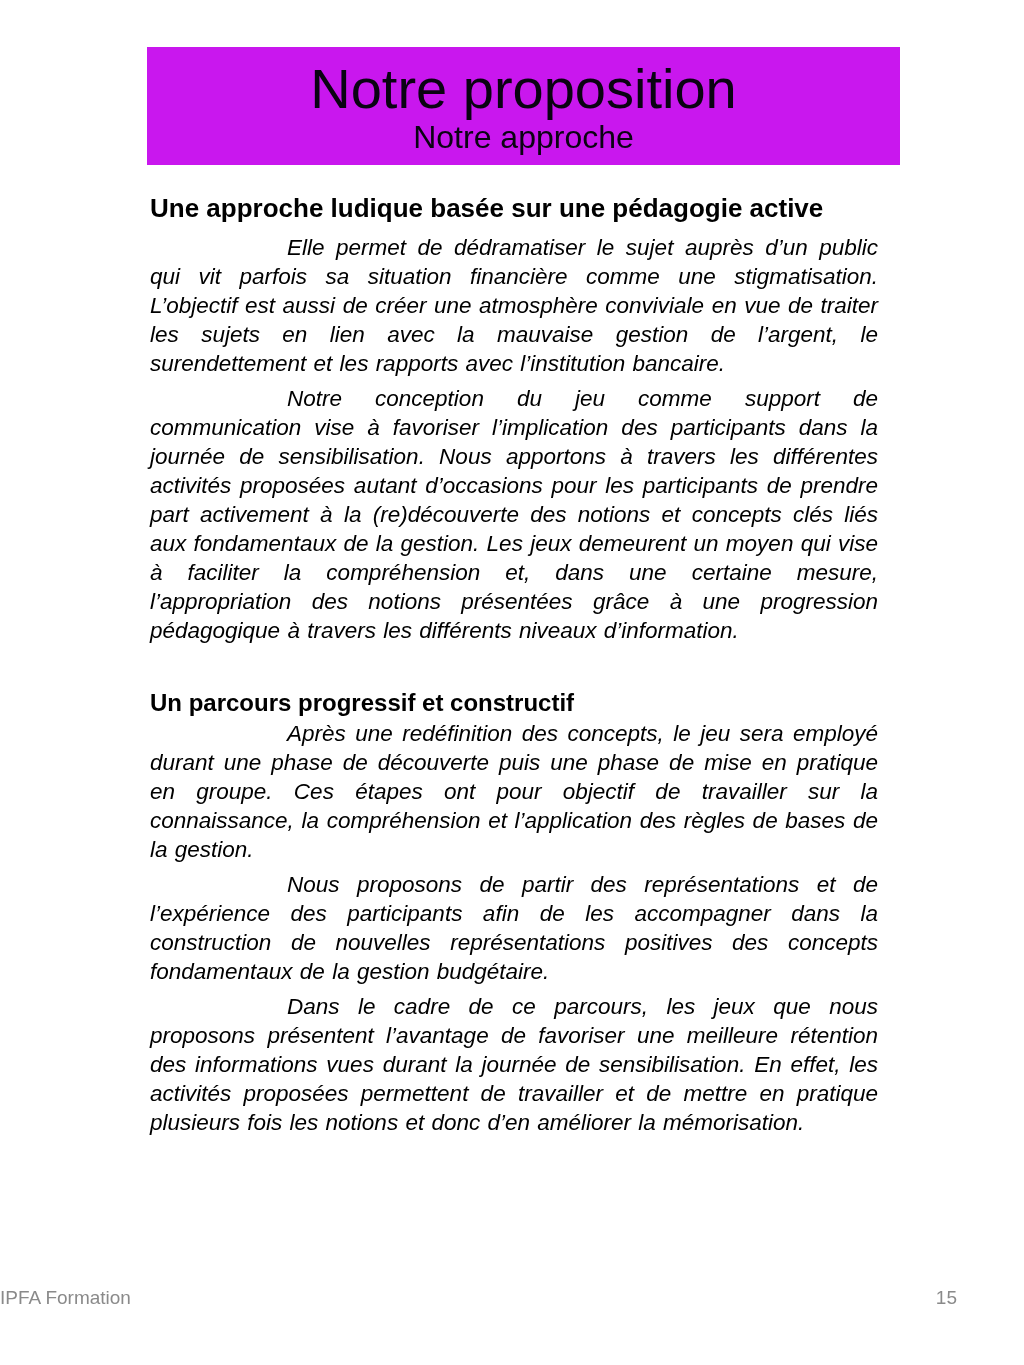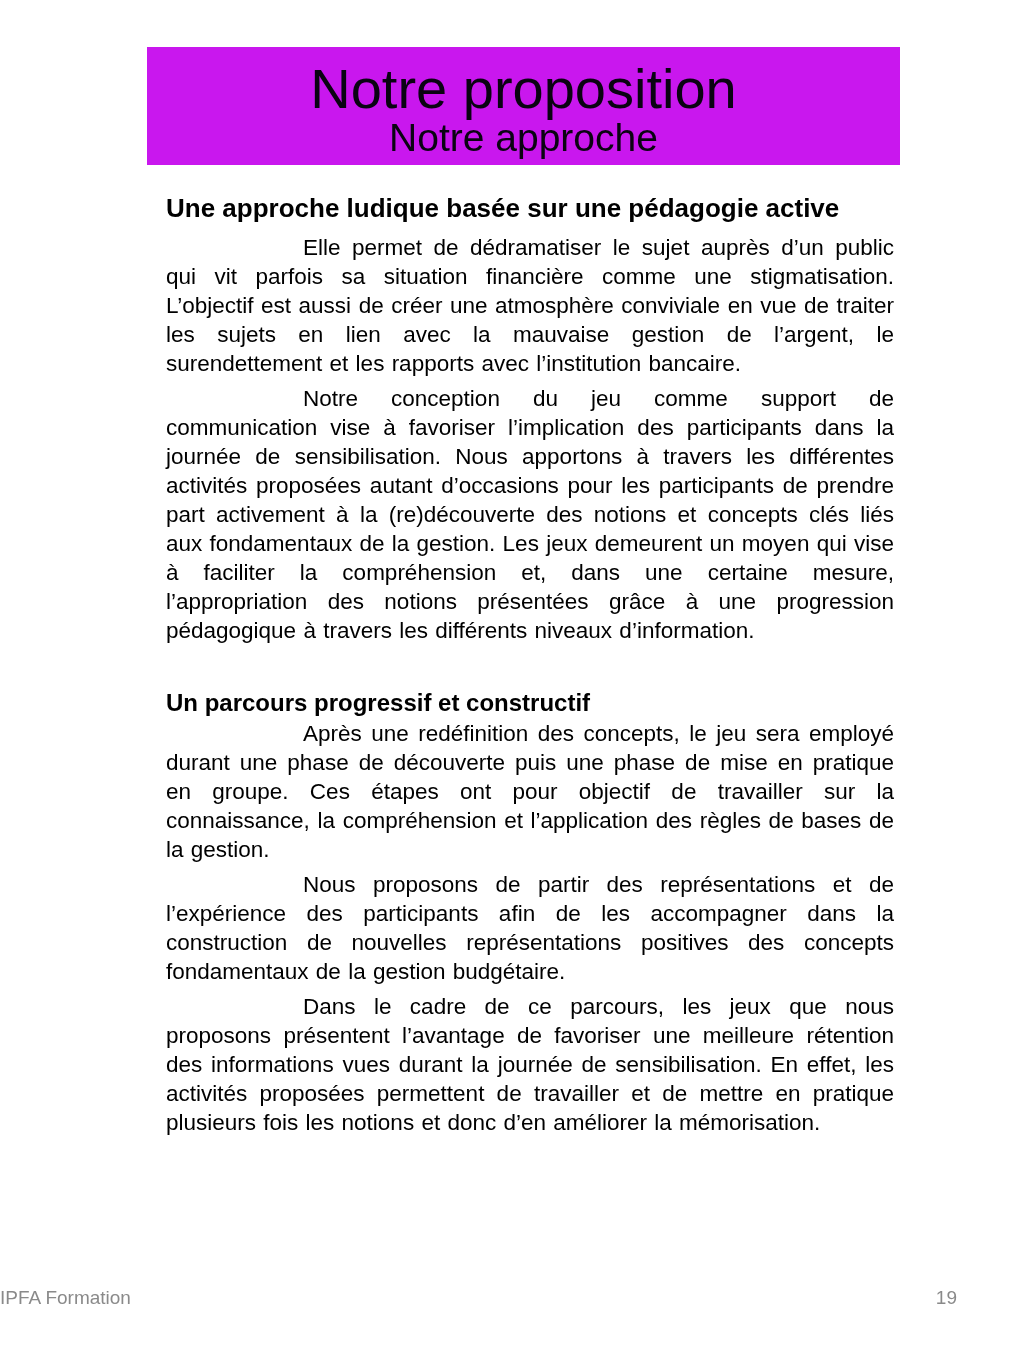--- a/index.html
+++ b/index.html
@@ -33,29 +33,29 @@
     text-align: center;
   }
   .slide-title {
     font-size: 56px;
     line-height: 62px;
     font-weight: 400;
     color: #0a0312;
     white-space: nowrap;
   }
   .slide-subtitle {
-    font-size: 39px;
+    font-size: 32px;
     line-height: 35px;
     font-weight: 400;
     color: #0a0312;
     white-space: nowrap;
   }
   .content {
     position: absolute;
-    left: 166px;
+    left: 150px;
     top: 192px;
     width: 728px;
   }
   .content h1 {
     font-size: 26px;
     line-height: 33px;
     font-weight: bold;
     margin: 0 0 8px 0;
     white-space: nowrap;
   }
@@ -66,20 +66,21 @@
     margin: 43px 0 1px 0;
     white-space: nowrap;
   }
   .content p {
     font-size: 22.5px;
     line-height: 29px;
     margin: 0 0 6px 0;
     text-align: justify;
     text-indent: 137px;
     word-spacing: 1px;
+    font-style: italic;
   }
   .footer {
     position: absolute;
     left: 0;
     top: 1286px;
     width: 1024px;
     text-align: left;
     font-size: 19px;
     line-height: 24px;
     color: #8a8a8a;
@@ -109,16 +110,16 @@
     <p>Notre conception du jeu comme support de communication vise à favoriser l’implication des participants dans la journée de sensibilisation. Nous apportons à travers les différentes activités proposées autant d’occasions pour les participants de prendre part activement à la (re)découverte des notions et concepts clés liés aux fondamentaux de la gestion. Les jeux demeurent un moyen qui vise à faciliter la compréhension et, dans une certaine mesure, l’appropriation des notions présentées grâce à une progression pédagogique à travers les différents niveaux d’information.</p>
 
     <h2>Un parcours progressif et constructif</h2>
     <p>Après une redéfinition des concepts, le jeu sera employé durant une phase de découverte puis une phase de mise en pratique en groupe. Ces  étapes ont pour objectif de travailler sur la connaissance, la compréhension et l’application des règles de bases de la gestion.</p>
     <p>Nous proposons de partir des représentations et de l’expérience des participants afin de les accompagner dans la construction de nouvelles représentations positives des concepts fondamentaux de la gestion budgétaire.</p>
     <p>Dans le cadre de ce parcours, les jeux que nous proposons présentent l’avantage de favoriser une meilleure rétention des informations vues durant la journée de sensibilisation. En effet, les activités proposées permettent de travailler et de mettre en pratique plusieurs fois les notions et donc d’en améliorer la mémorisation.</p>
   </div>
 
   <div class="footer">
     <span class="footer-text">IPFA Formation</span>
-    <span class="page-number">19</span>
+    <span class="page-number">15</span>
   </div>
 
 </div>
 
 </body></html>

